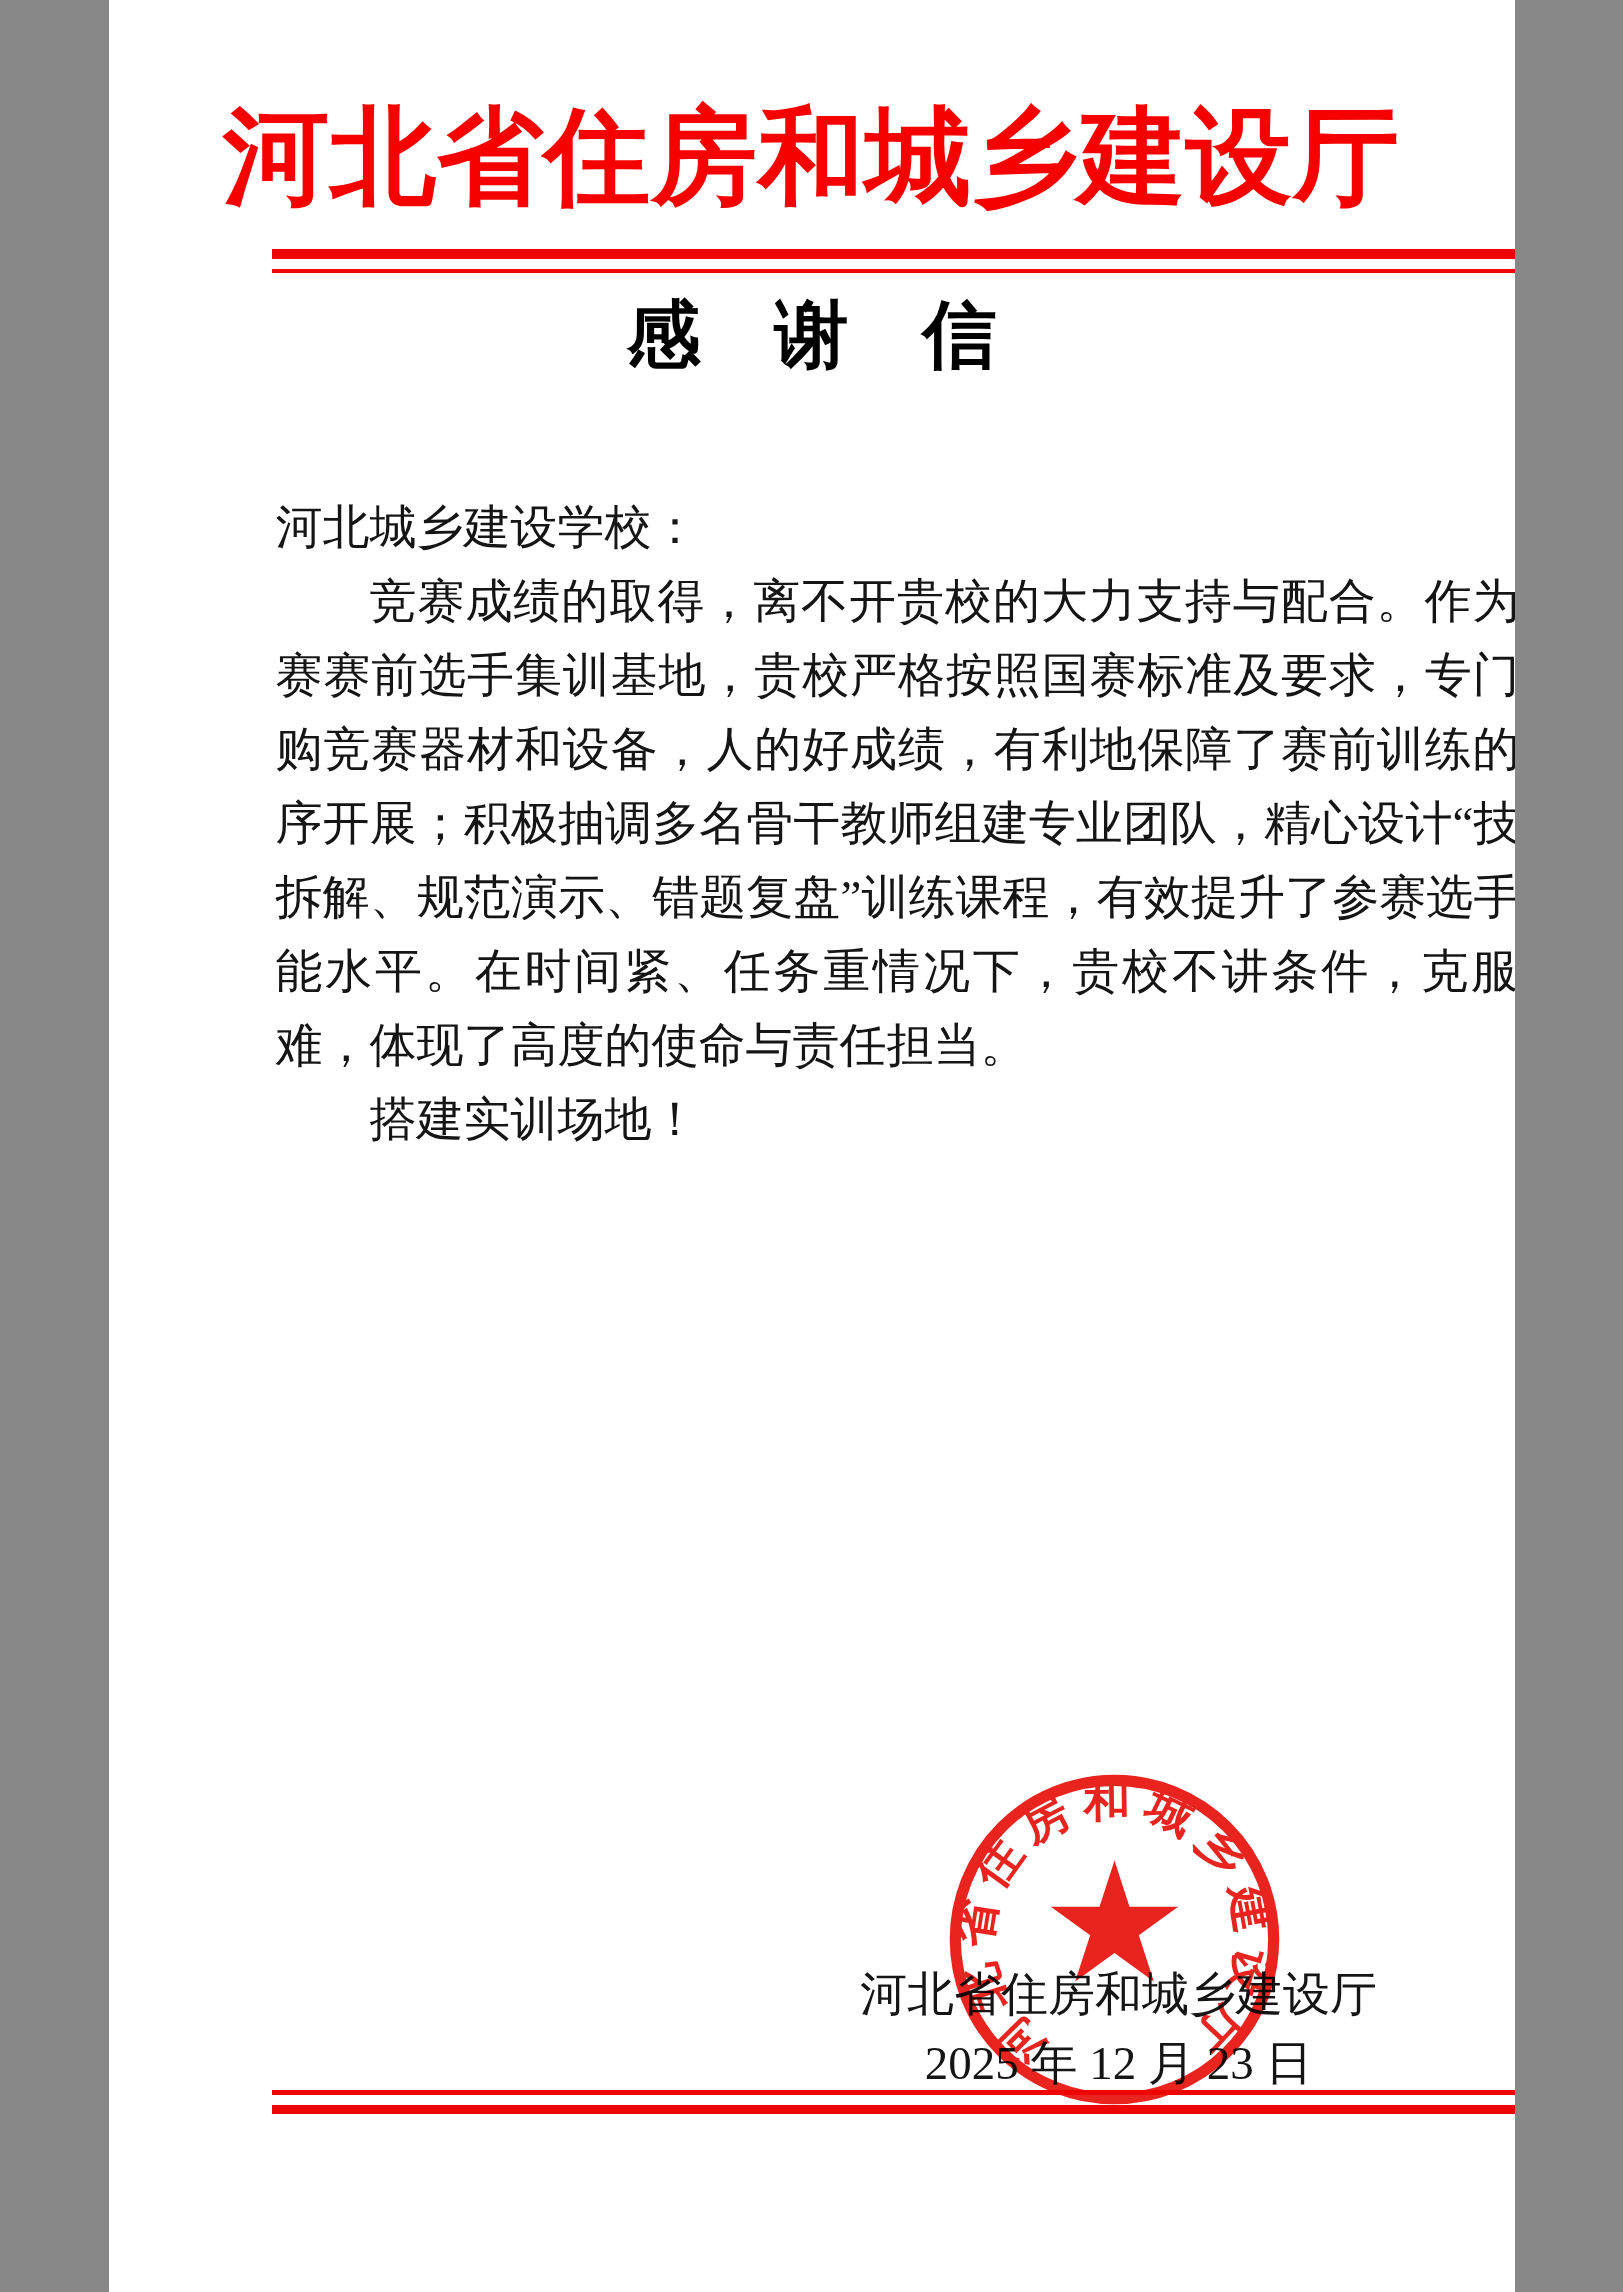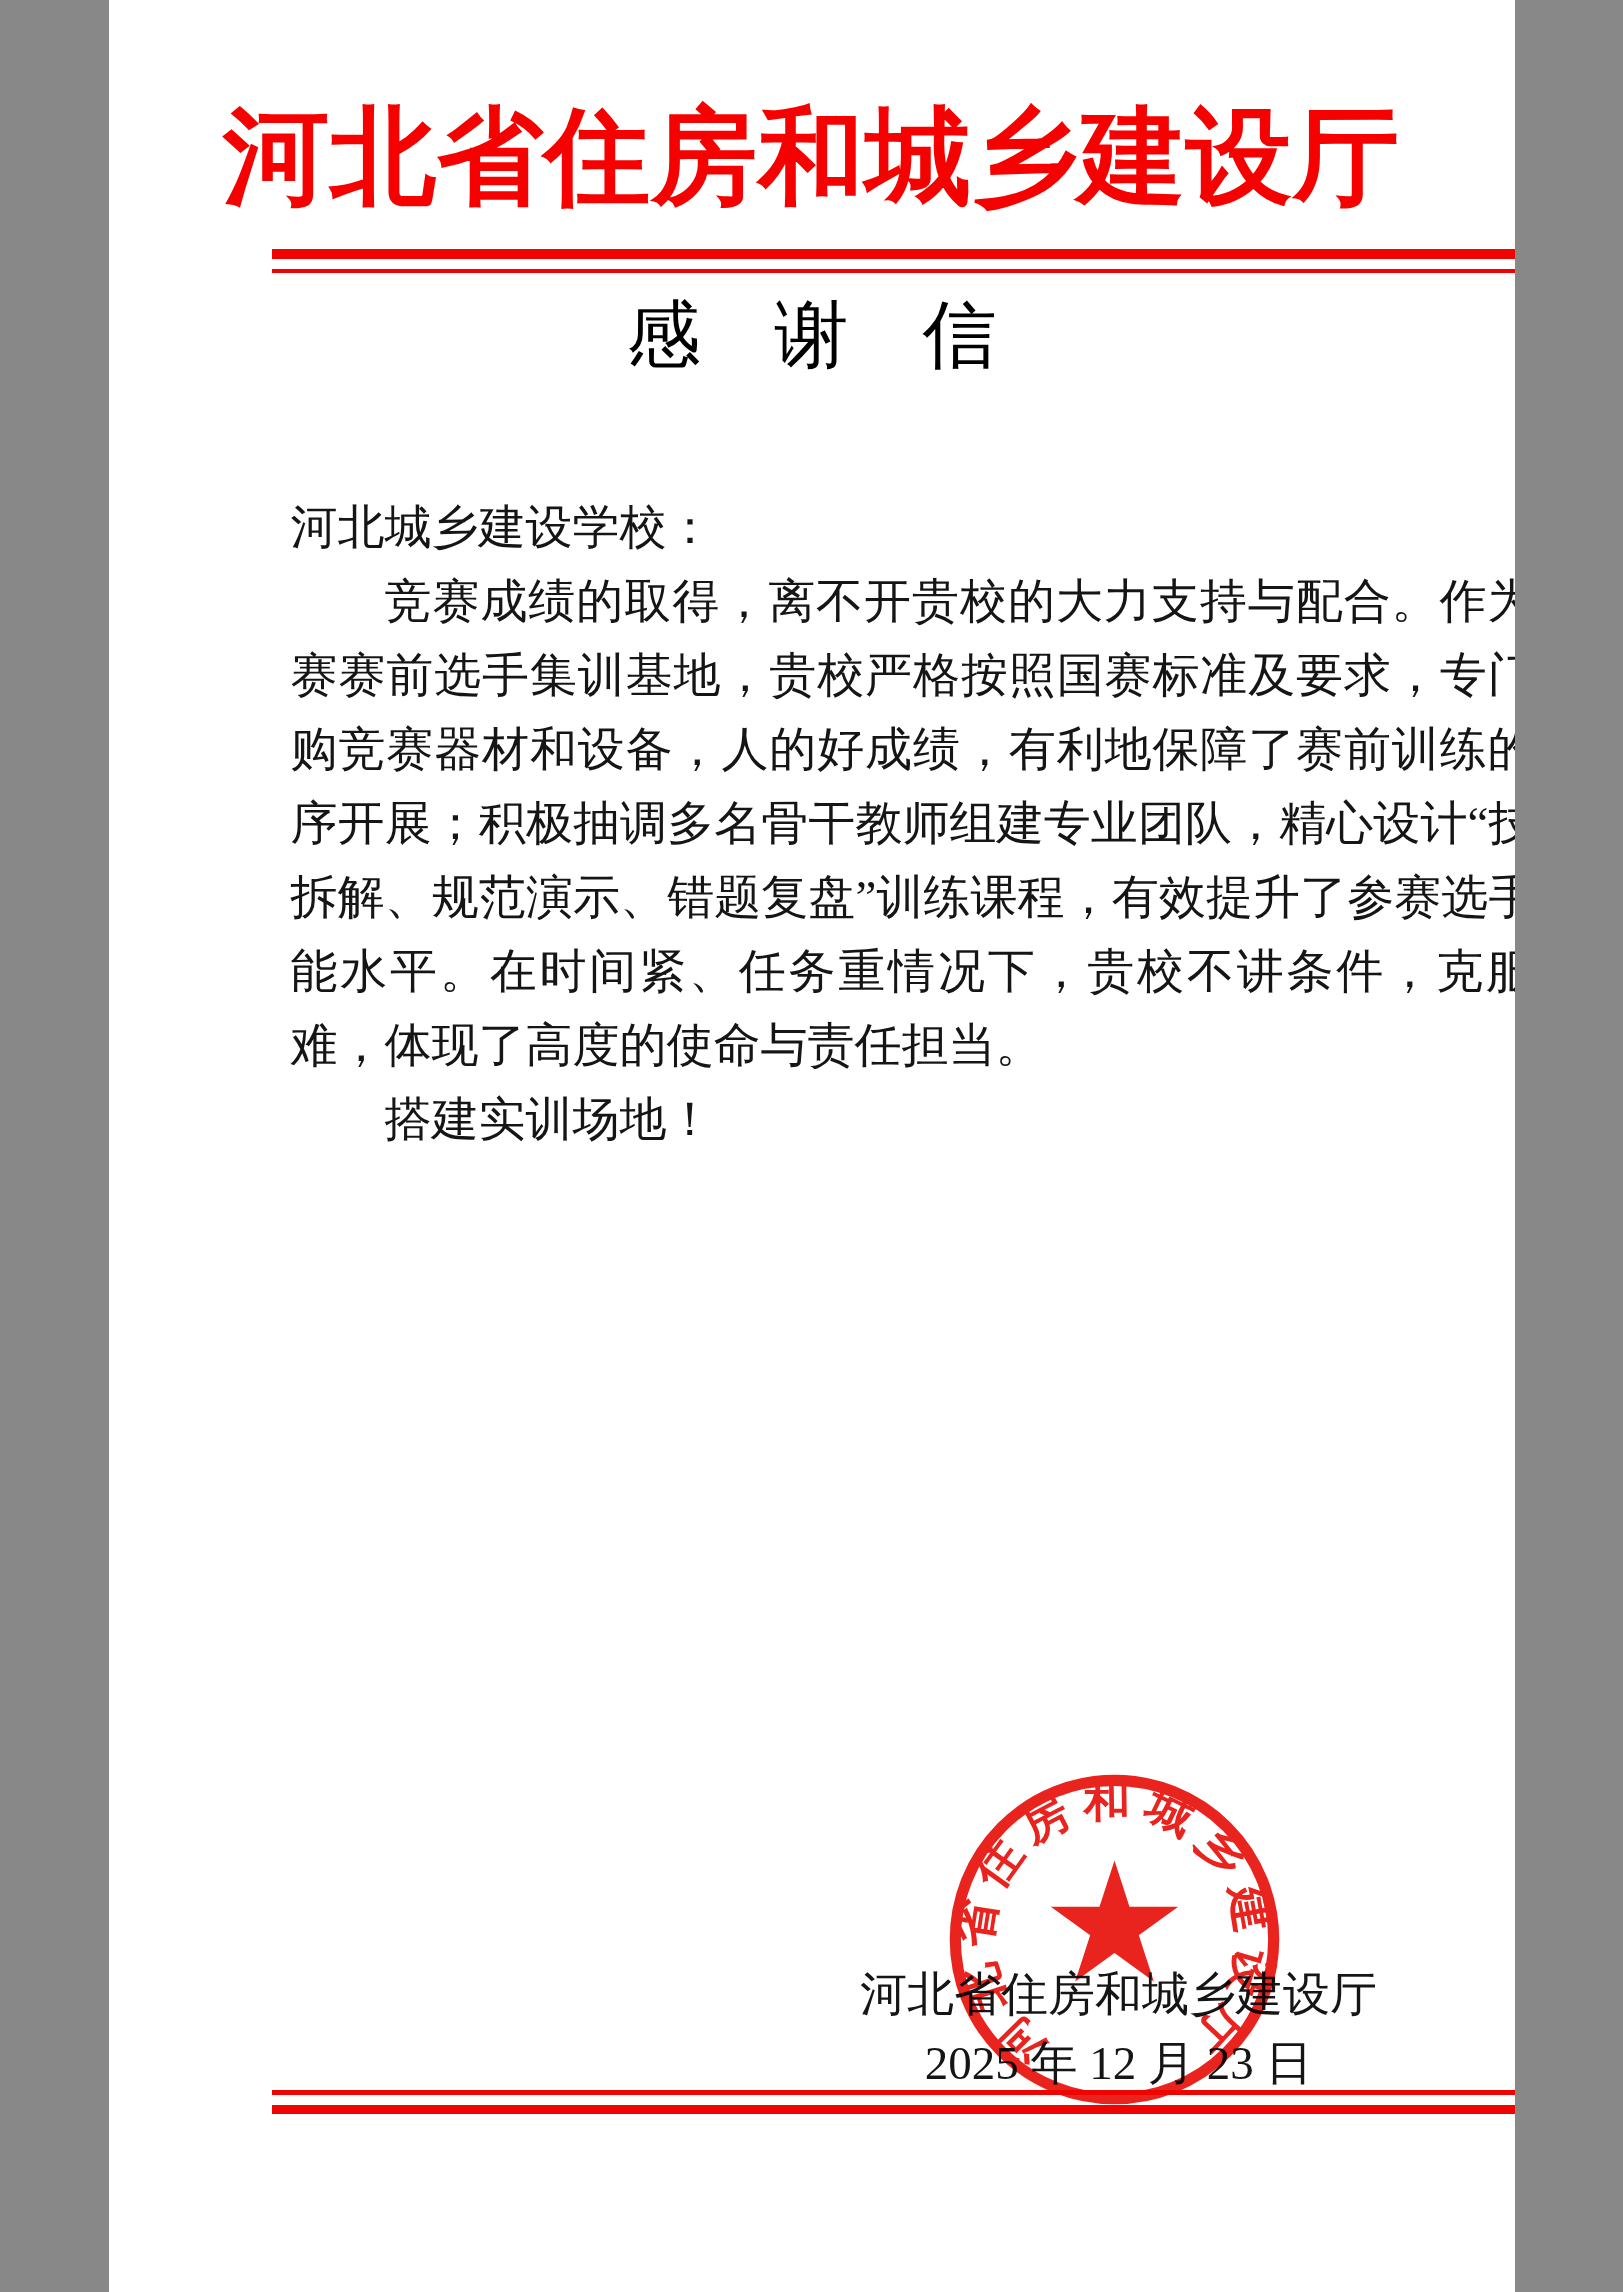--- a/index.html
+++ b/index.html
@@ -27,27 +27,27 @@
   .rule-bottom{top:2090px;}
   .rule .thick{height:9.8px;background:#ee0400;}
   .rule .thin{height:4.9px;background:#ee0400;}
   .rule-top .thin{margin-top:9.8px;}
   .rule-bottom .thick{margin-top:9.8px;}
   .doc-title{
     position:absolute;
     top:286px;left:0;right:0;
     text-align:center;
     font-size:74px;
-    font-weight:normal;
+    font-weight:bold;
     color:#000;
     white-space:nowrap;
   }
   .letter-body{
     position:absolute;
-    top:490px;left:182px;
+    top:490px;left:167px;
     width:1292px;
     font-size:47px;
     line-height:74px;
     text-align:justify;
     text-justify:inter-ideograph;
   }
   .letter-body p{margin:0;padding:0;text-indent:2em;}
   .letter-body .salutation{text-indent:0;}
   .signature-block{
     position:absolute;

